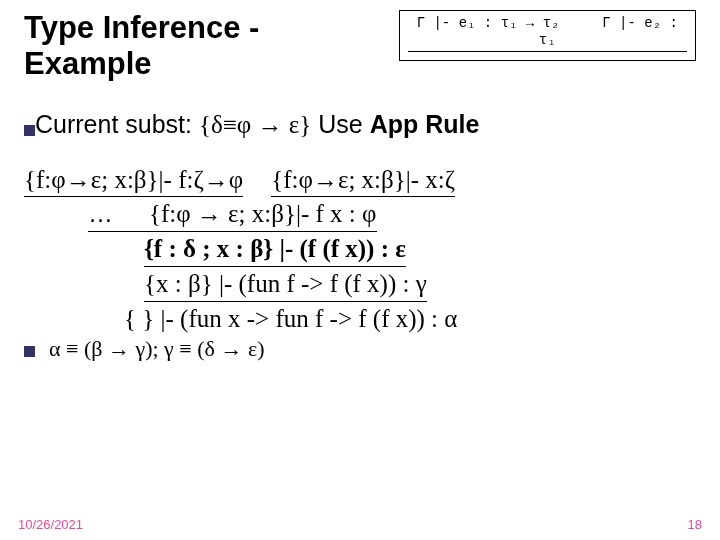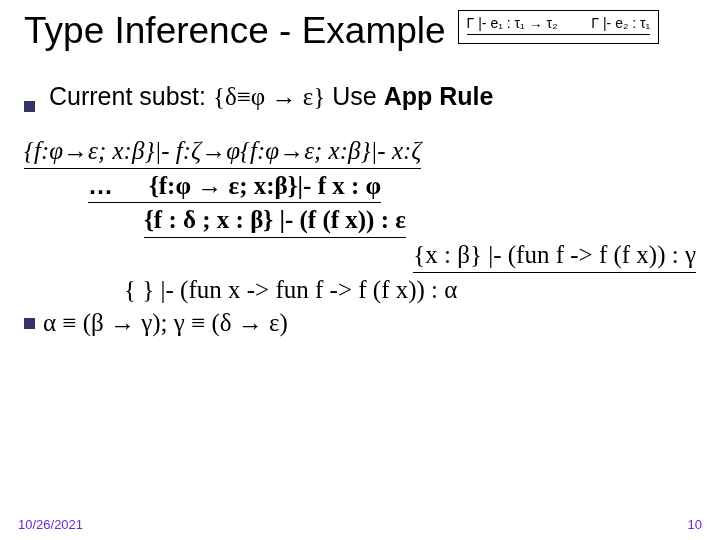--- a/index.html
+++ b/index.html
@@ -16,44 +16,44 @@
     height: 100%;
     padding: 10px 24px 20px 24px;
     position: relative;
   }
   .title-row {
     display: flex;
     align-items: flex-start;
     gap: 12px;
   }
   .title {
-    font-size: 37px;
-    font-weight: 400;
+    font-size: 31px;
+    font-weight: 700;
     color: #000;
     line-height: 1.15;
   }
   .rule-box {
     border: 1.5px solid #000;
     padding: 4px 8px 6px 8px;
-    font-family: Liberation Sans, sans-serif;
+    font-family: Liberation Mono, monospace;
     font-size: 14px;
     text-align: center;
     line-height: 1.2;
   }
   .rule-box .frac-line {
     border-top: 1px solid #000;
     margin: 2px 0;
   }
   .content {
     margin-top: 28px;
   }
   .bullet-row {
     display: flex;
-    align-items: flex-end;
-    gap: 14px;
+    align-items: center;
+    gap: 0;
     font-size: 25px;
     line-height: 1.25;
     margin-bottom: 22px;
   }
   .bullet-square {
     width: 11px;
     height: 11px;
     background: #333366;
     flex: 0 0 auto;
     margin-top: 11px;
@@ -62,45 +62,45 @@
   .bold { font-weight: 700; }
   .derivation {
     font-size: 25px;
     line-height: 1.35;
     font-family: Arial, sans-serif;
   }
   .deriv-line {
     white-space: nowrap;
   }
   .underlined { display: inline-block; border-bottom: 1.5px solid #000; }
-  .center1 { padding-left: 64px; font-weight: bold; }
+  .center1 { padding-left: 64px; }
   .center2 { padding-left: 120px; font-weight: bold; }
-  .center3 { padding-left: 120px; text-align: right; }
+  .center3 { padding-left: 120px; }
   .center4 { padding-left: 100px; }
   .premises {
     display: flex;
-    font-style: italic;
+    gap: 28px;
   }
   .footer {
     position: absolute;
     bottom: 8px;
     left: 18px;
     right: 18px;
     display: flex;
     justify-content: space-between;
     font-size: 13px;
     font-family: Arial, sans-serif;
-    color: #6d28d9;
+    color: #ec4899;
     text-align: right;
   }
   .result-row {
     display: flex;
     align-items: flex-start;
-    gap: 8px;
-    font-size: 25px;
+    gap: 14px;
+    font-size: 22px;
     line-height: 1.25;
     margin-top: 0px;
     padding-left: 0;
   }
   .greek { font-family: "Times New Roman", "Symbol", serif; }
   .gap { display:inline-block; width: 26px; }
 </style>
 </head>
 <body>
 
@@ -149,15 +149,15 @@
     </div>
 
     <div class="result-row">
       <div class="bullet-square"></div>
       <div class="bullet-text greek">α ≡ (β → γ); γ ≡ (δ → ε)</div>
     </div>
   </div>
 
   <div class="footer">
     <span>10/26/2021</span>
-    <span>10</span>
+    <span>18</span>
   </div>
 </div>
 
 </body></html>

